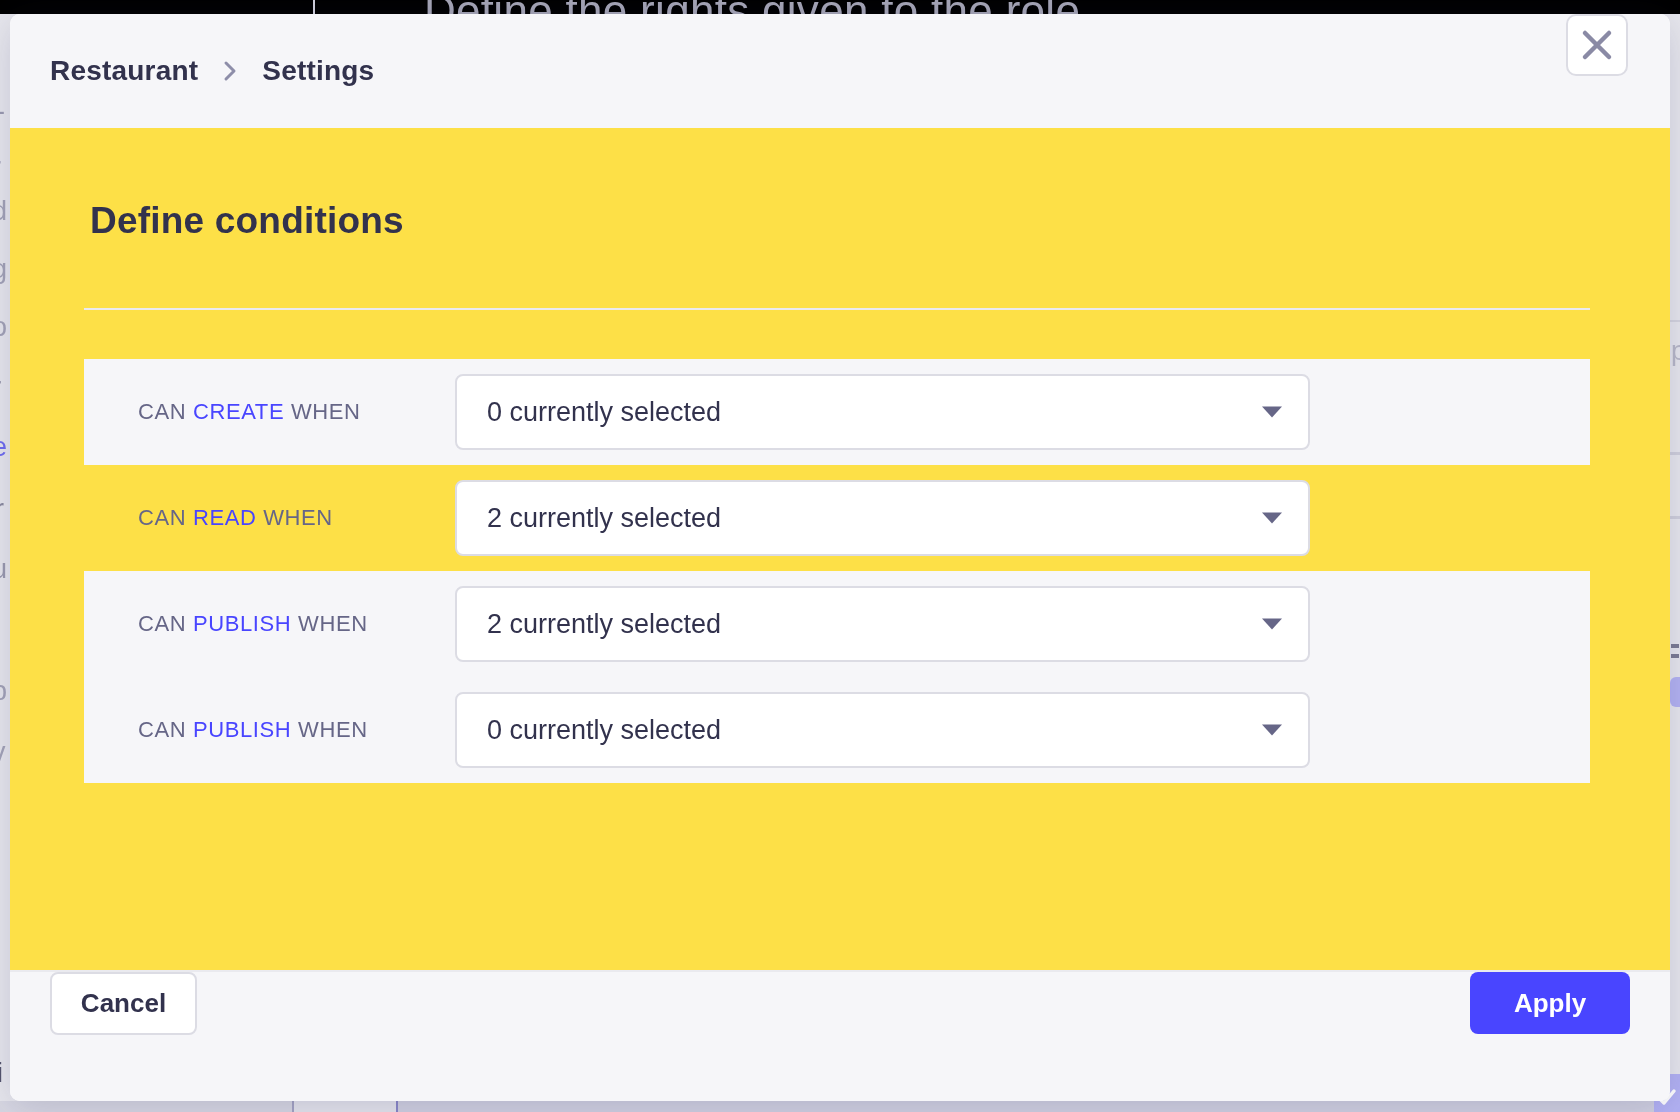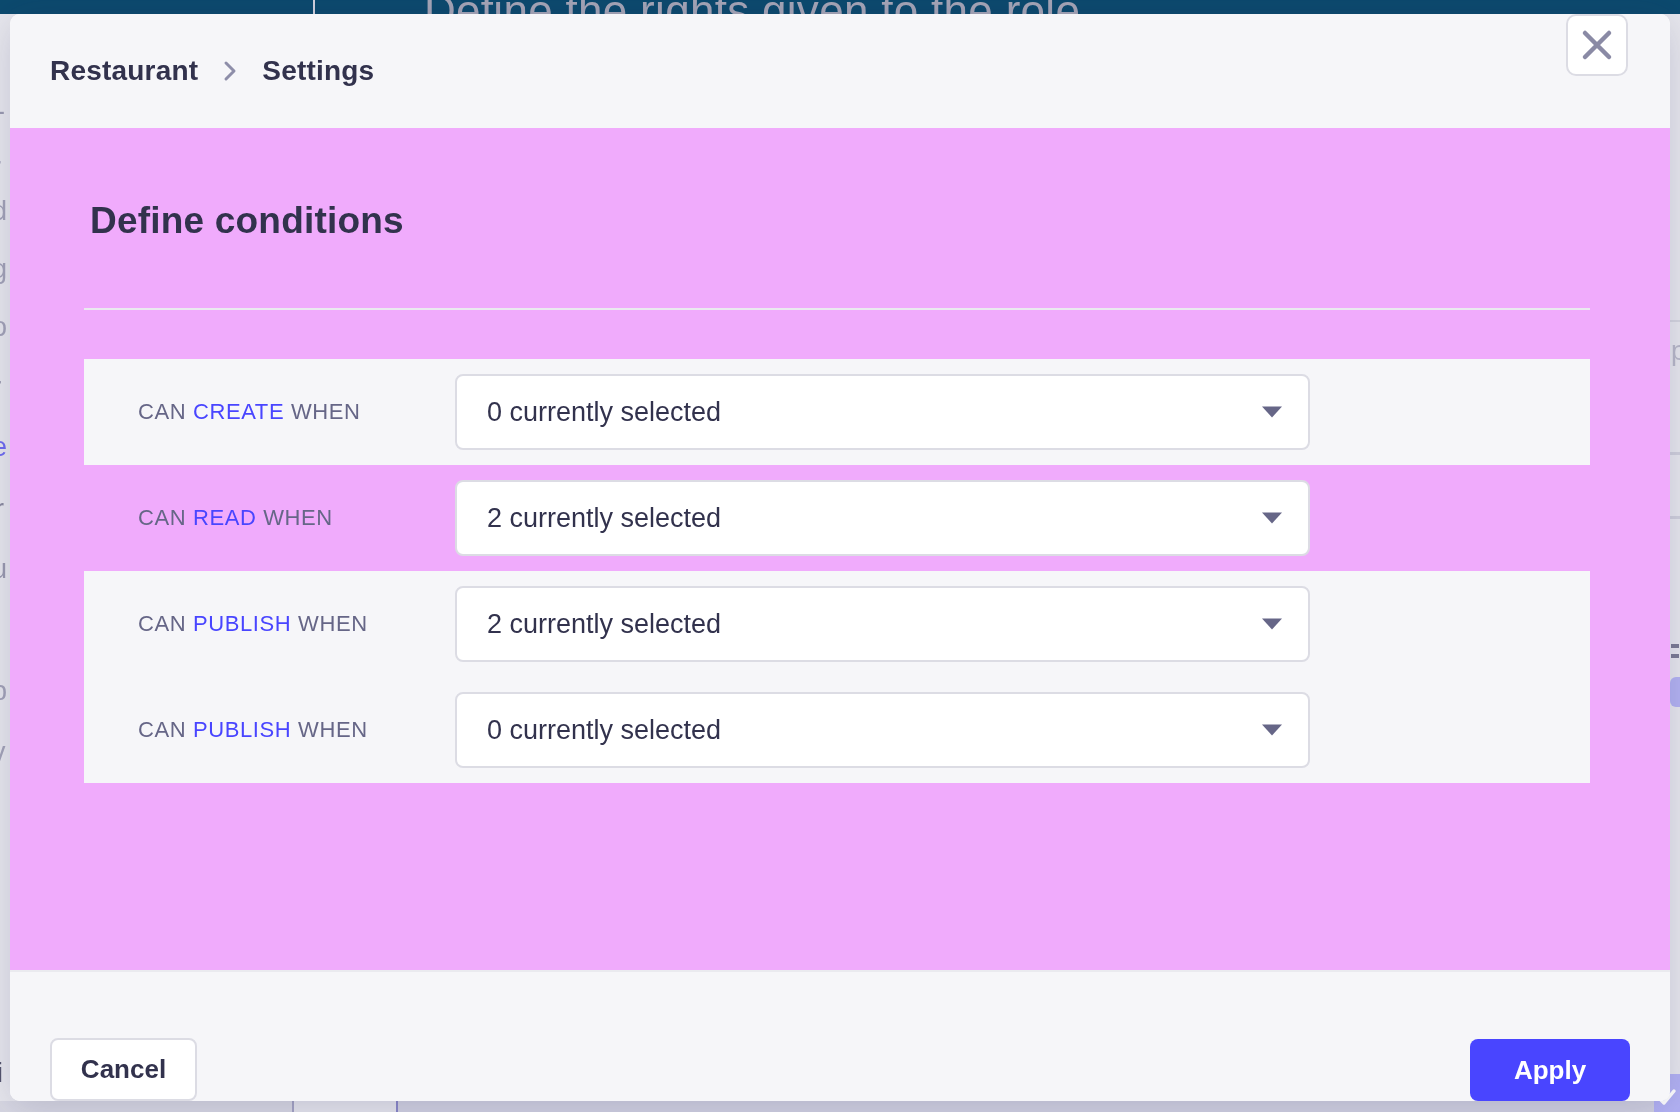--- a/index.html
+++ b/index.html
@@ -8,21 +8,21 @@
     position: relative;
     overflow: hidden;
     background: #e8e8ee;
     font-family: "Liberation Sans", sans-serif;
     color: #32324d;
   }
 
   
   .bg-top {
     position: absolute; top: 0; left: 0; width: 1680px; height: 14px;
-    background: #0c4a6e; overflow: hidden; z-index: 1; text-align: right;
+    background: #000000; overflow: hidden; z-index: 1; text-align: right;
   }
   .bg-top-vline { position: absolute; left: 313px; top: 0; width: 2px; height: 14px; background: #d2d2de; }
   .bg-top-text {
     position: absolute; left: 424px; top: -14px;
     font-size: 44px; font-weight: 500; color: #a6a6b7;
     white-space: nowrap; letter-spacing: 0.3px;
   }
   .bg-left {
     position: absolute; left: 0; top: 0; width: 12px; height: 1112px;
     overflow: hidden; z-index: 1;
@@ -68,21 +68,21 @@
   .breadcrumb { display: flex; align-items: center; gap: 24px; }
   .crumb { font-size: 28px; font-weight: 700; color: #32324d; letter-spacing: 0.2px; }
   .crumb-sep { display: flex; align-items: center; }
   .close-btn {
     width: 62px; height: 62px; background: #ffffff;
     border: 2px solid #dcdce4; border-radius: 10px;
     display: flex; align-items: center; justify-content: center;
     cursor: pointer; padding: 0;
   }
 
-  .modal-body { flex: 1 1 auto; background: #f0abfc; position: relative; overflow: hidden; }
+  .modal-body { flex: 1 1 auto; background: #fde047; position: relative; overflow: hidden; }
   .modal-title {
     position: absolute; left: 80px; top: 72px;
     font-size: 37px; font-weight: 700; color: #32324d; letter-spacing: 0.2px;
   }
   .title-divider {
     position: absolute; left: 74px; top: 180px; width: 1506px; height: 2px;
     background: #eaeaef;
   }
   .rows { position: absolute; left: 74px; top: 231px; width: 1506px; }
   .row { position: relative; height: 106px; }
@@ -103,21 +103,21 @@
   .caret {
     position: absolute; right: 26px; top: 50%; transform: translateY(-50%);
     width: 0; height: 0;
     border-left: 10px solid transparent; border-right: 10px solid transparent;
     border-top: 11px solid #666687;
   }
 
   .modal-footer {
     flex: 0 0 131px; background: #f6f6f9; border-top: 2px solid #eaeaef;
     border-radius: 0 0 10px 10px;
-    display: flex; align-items: flex-end; justify-content: space-between;
+    display: flex; align-items: flex-start; justify-content: space-between;
     padding: 0 40px;
   }
   .btn { display: flex; align-items: center; justify-content: center;
          font-family: "Liberation Sans", sans-serif;
          font-size: 26px; font-weight: 700; border-radius: 8px; cursor: pointer; }
   .btn-cancel { width: 147px; height: 63px; background: #ffffff; color: #32324d; border: 2px solid #dcdce4; }
   .btn-apply  { width: 160px; height: 62px; background: #4945ff; color: #ffffff; border: none; }
 </style>
 </head>
 <body>

